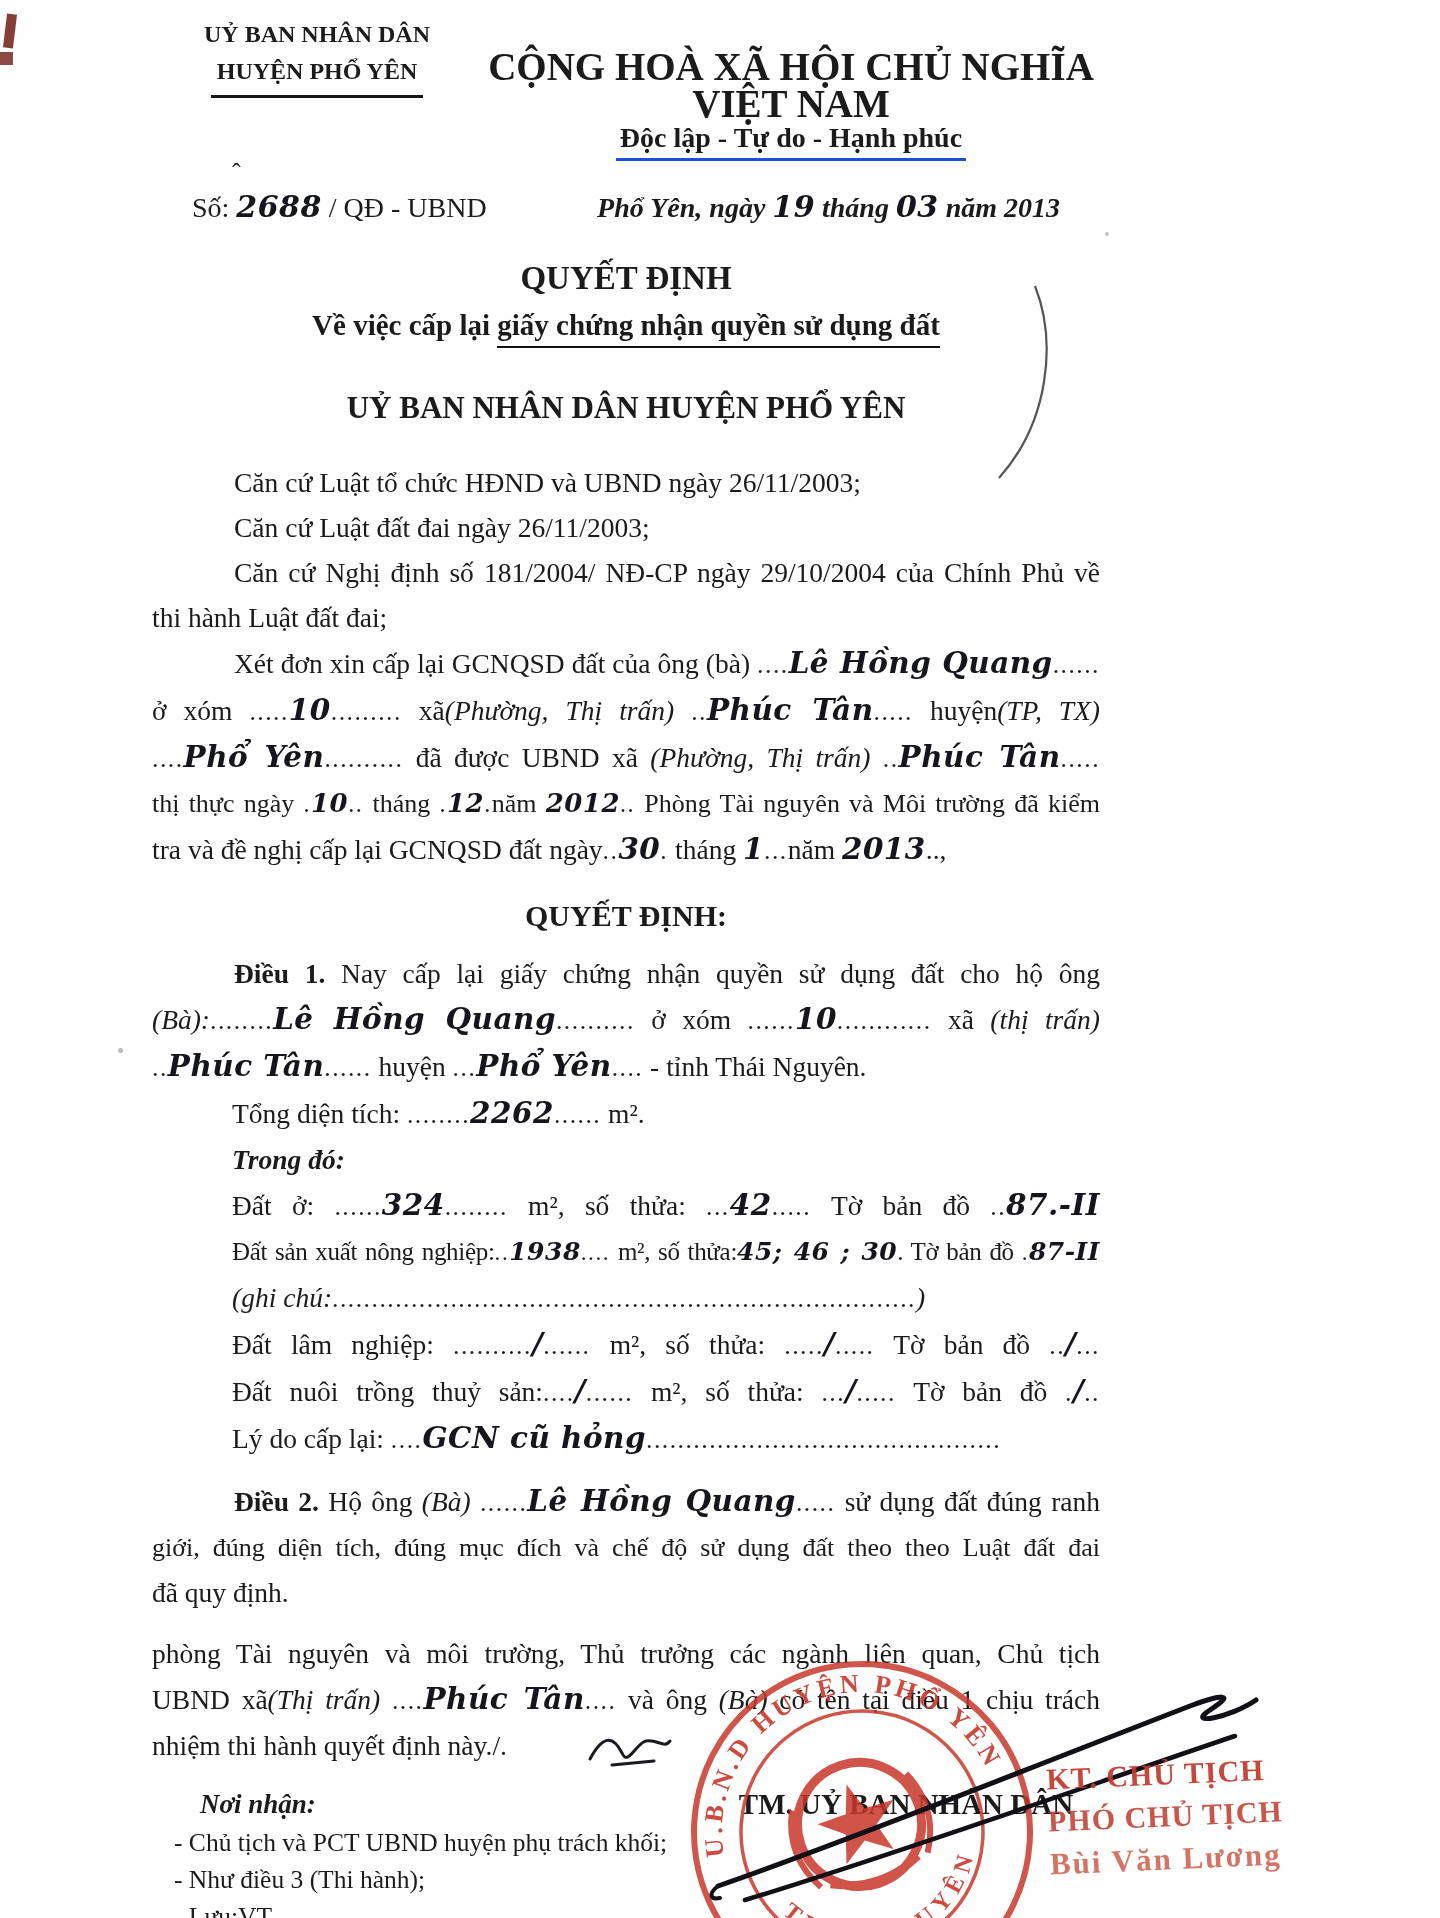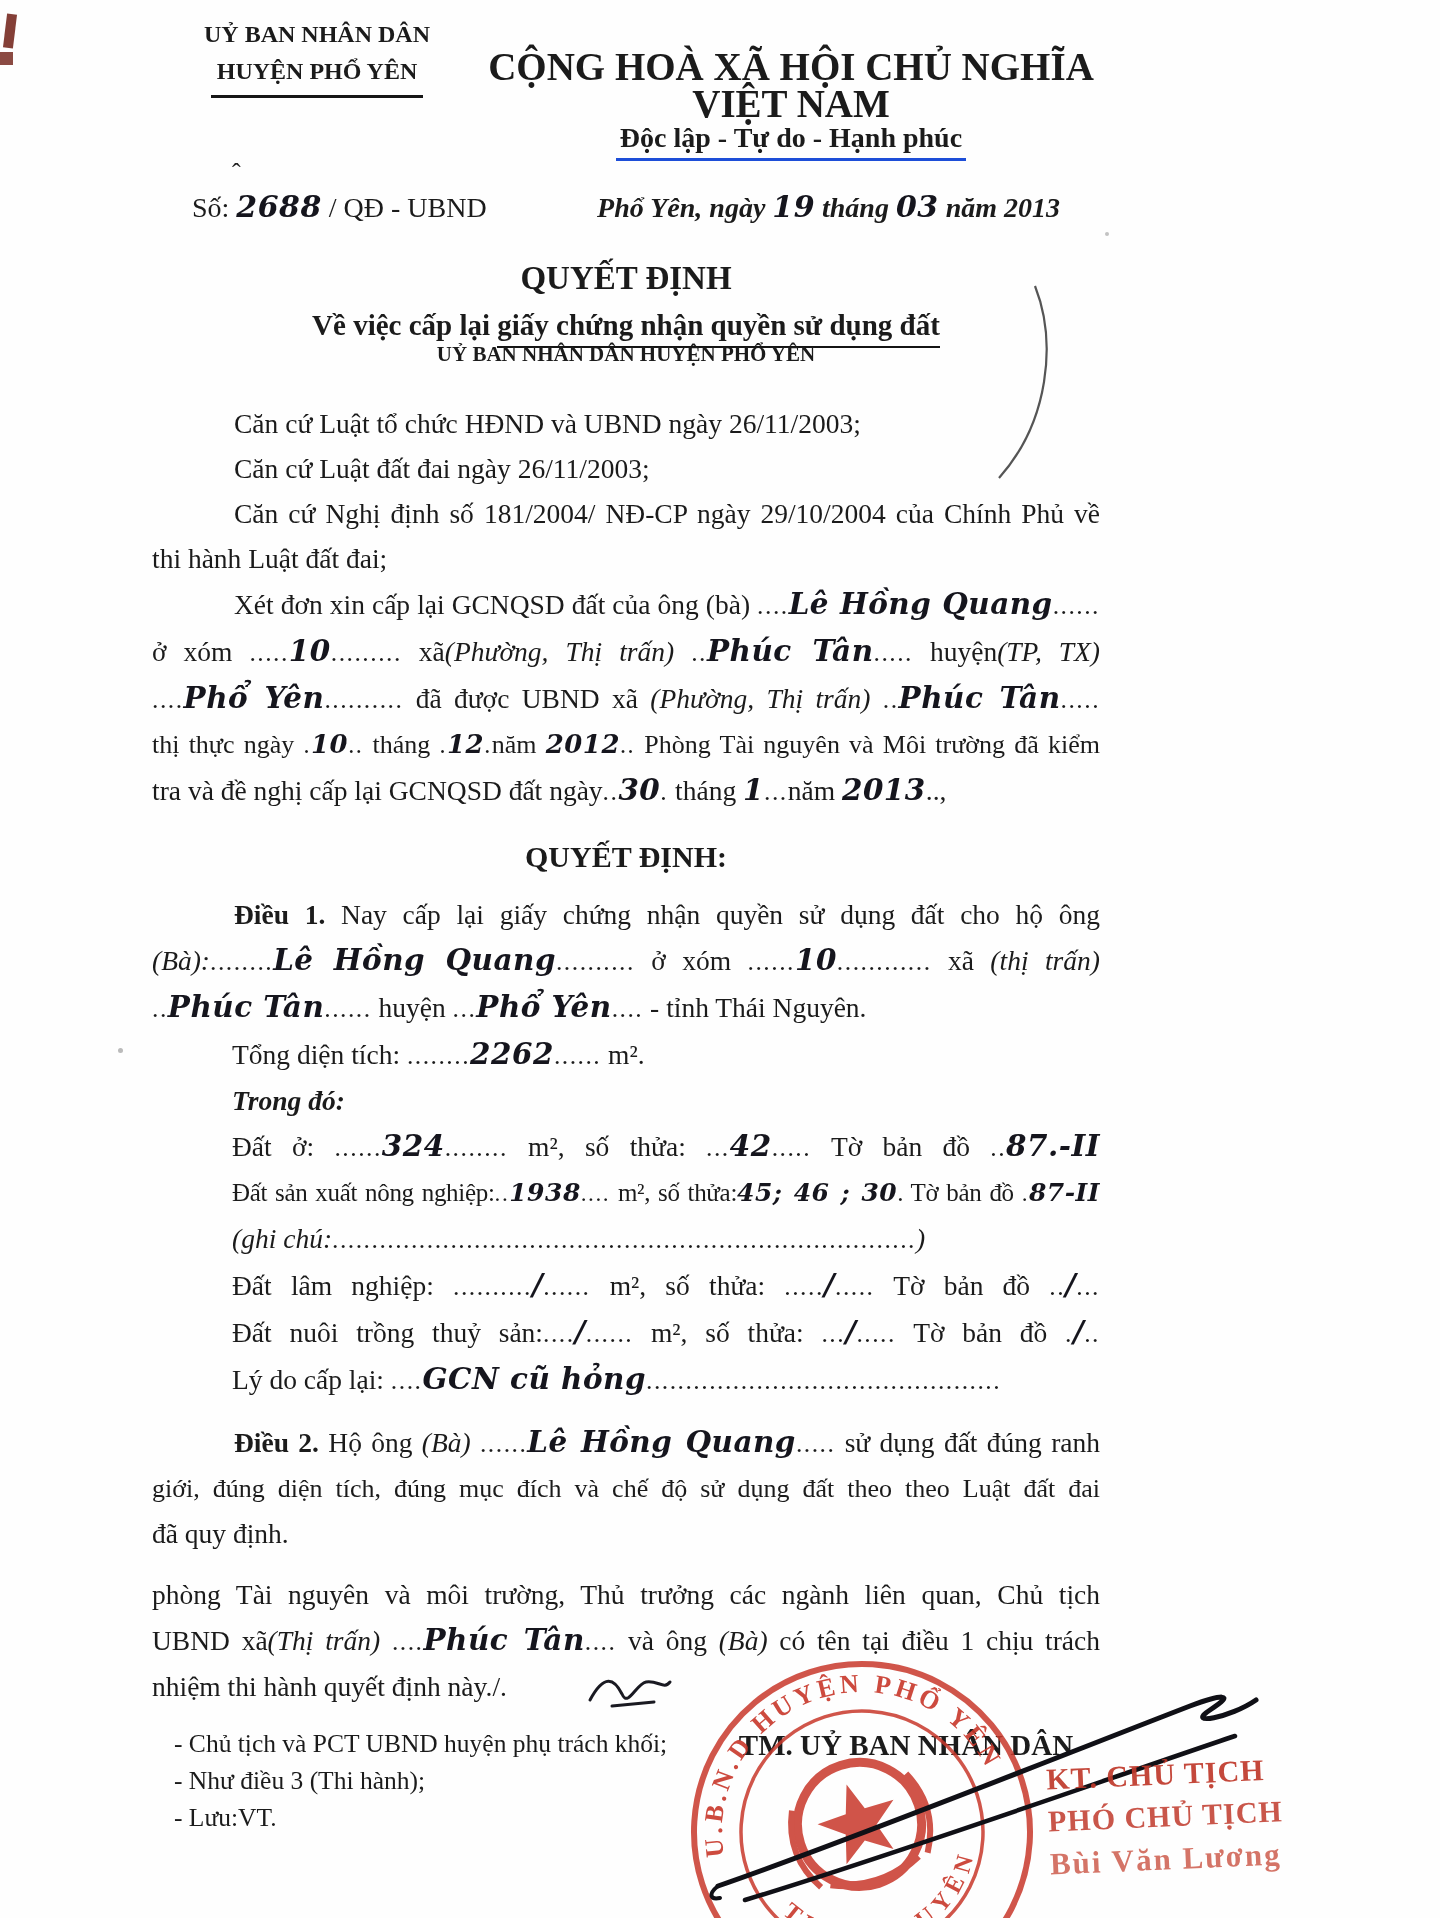--- a/index.html
+++ b/index.html
@@ -13,21 +13,21 @@
   .hl{font-weight:700;font-size:24px;line-height:37px;}
   .hl-und{display:inline-block;border-bottom:3px solid #161616;padding:0 6px 5px 6px;}
   .hr1{font-weight:700;font-size:39px;line-height:37px;margin-top:32px;}
   .hr2{font-weight:700;font-size:28px;display:inline-block;border-bottom:3px solid #1d4ed8;padding:0 4px 4px 4px;}
   .soline{display:flex;justify-content:space-between;margin-top:28px;font-size:28px;
           padding-left:40px;padding-right:40px;}
   .date{font-style:italic;font-weight:700;}
   
   .t1{text-align:center;font-weight:700;font-size:33px;margin-top:36px;}
   .t2{text-align:center;font-weight:700;font-size:29px;margin-top:12px;}
-  .t3{text-align:center;font-weight:700;font-size:21px;}
+  .t3{text-align:center;font-weight:700;font-size:31px;margin-top:48px;}
   
   .para{margin-top:34px;}
   .line{font-size:27.5px;line-height:45px;min-height:45px;position:relative;}
   .jl{text-align:justify;text-align-last:justify;}
   .ind{text-indent:82px;}
   .pad{padding-left:80px;}
   .tight{font-size:26px;}
   .xtight{font-size:25px;letter-spacing:-0.3px;}
   .xtight .seg-hw,.tight .seg-hw{font-size:1em;}
   .qd2{text-align:center;font-weight:700;font-size:30px;margin:26px 0 18px 0;}
@@ -140,20 +140,21 @@
       <div class="line jl"><span class="seg-t">UBND xã</span><span class="seg-i">(Thị trấn)</span><span class="seg-t"> </span><span class="seg-d">....</span><span class="seg-hw">Phúc Tân</span><span class="seg-d">....</span><span class="seg-t"> và ông </span><span class="seg-i">(Bà)</span><span class="seg-t"> có tên tại điều 1 chịu trách</span></div>
       <div class="line">
         <svg style="position:absolute;left:432px;top:2px;" width="90" height="46" viewBox="0 0 90 46">
           <path d="M6,34 C20,8 30,12 38,28 C44,42 52,18 62,16 C74,14 80,24 86,16 M28,40 L70,36" fill="none" stroke="#1a1a22" stroke-width="3" stroke-linecap="round"></path>
         </svg>
       <span class="seg-t">nhiệm thi hành quyết định này./.</span></div>
     </div>
 
     <div class="frow">
       <div class="fleft">
+        <div class="noinhan">Nơi nhận:</div>
         <div class="nn">- Chủ tịch và PCT UBND huyện phụ trách khối;</div>
         <div class="nn">- Như điều 3 (Thi hành);</div>
         <div class="nn">- Lưu:VT.</div>
       </div>
       <div class="fright">
         <div class="tm">TM. UỶ BAN NHÂN DÂN</div>
       </div>
     </div>
 
   </div>

